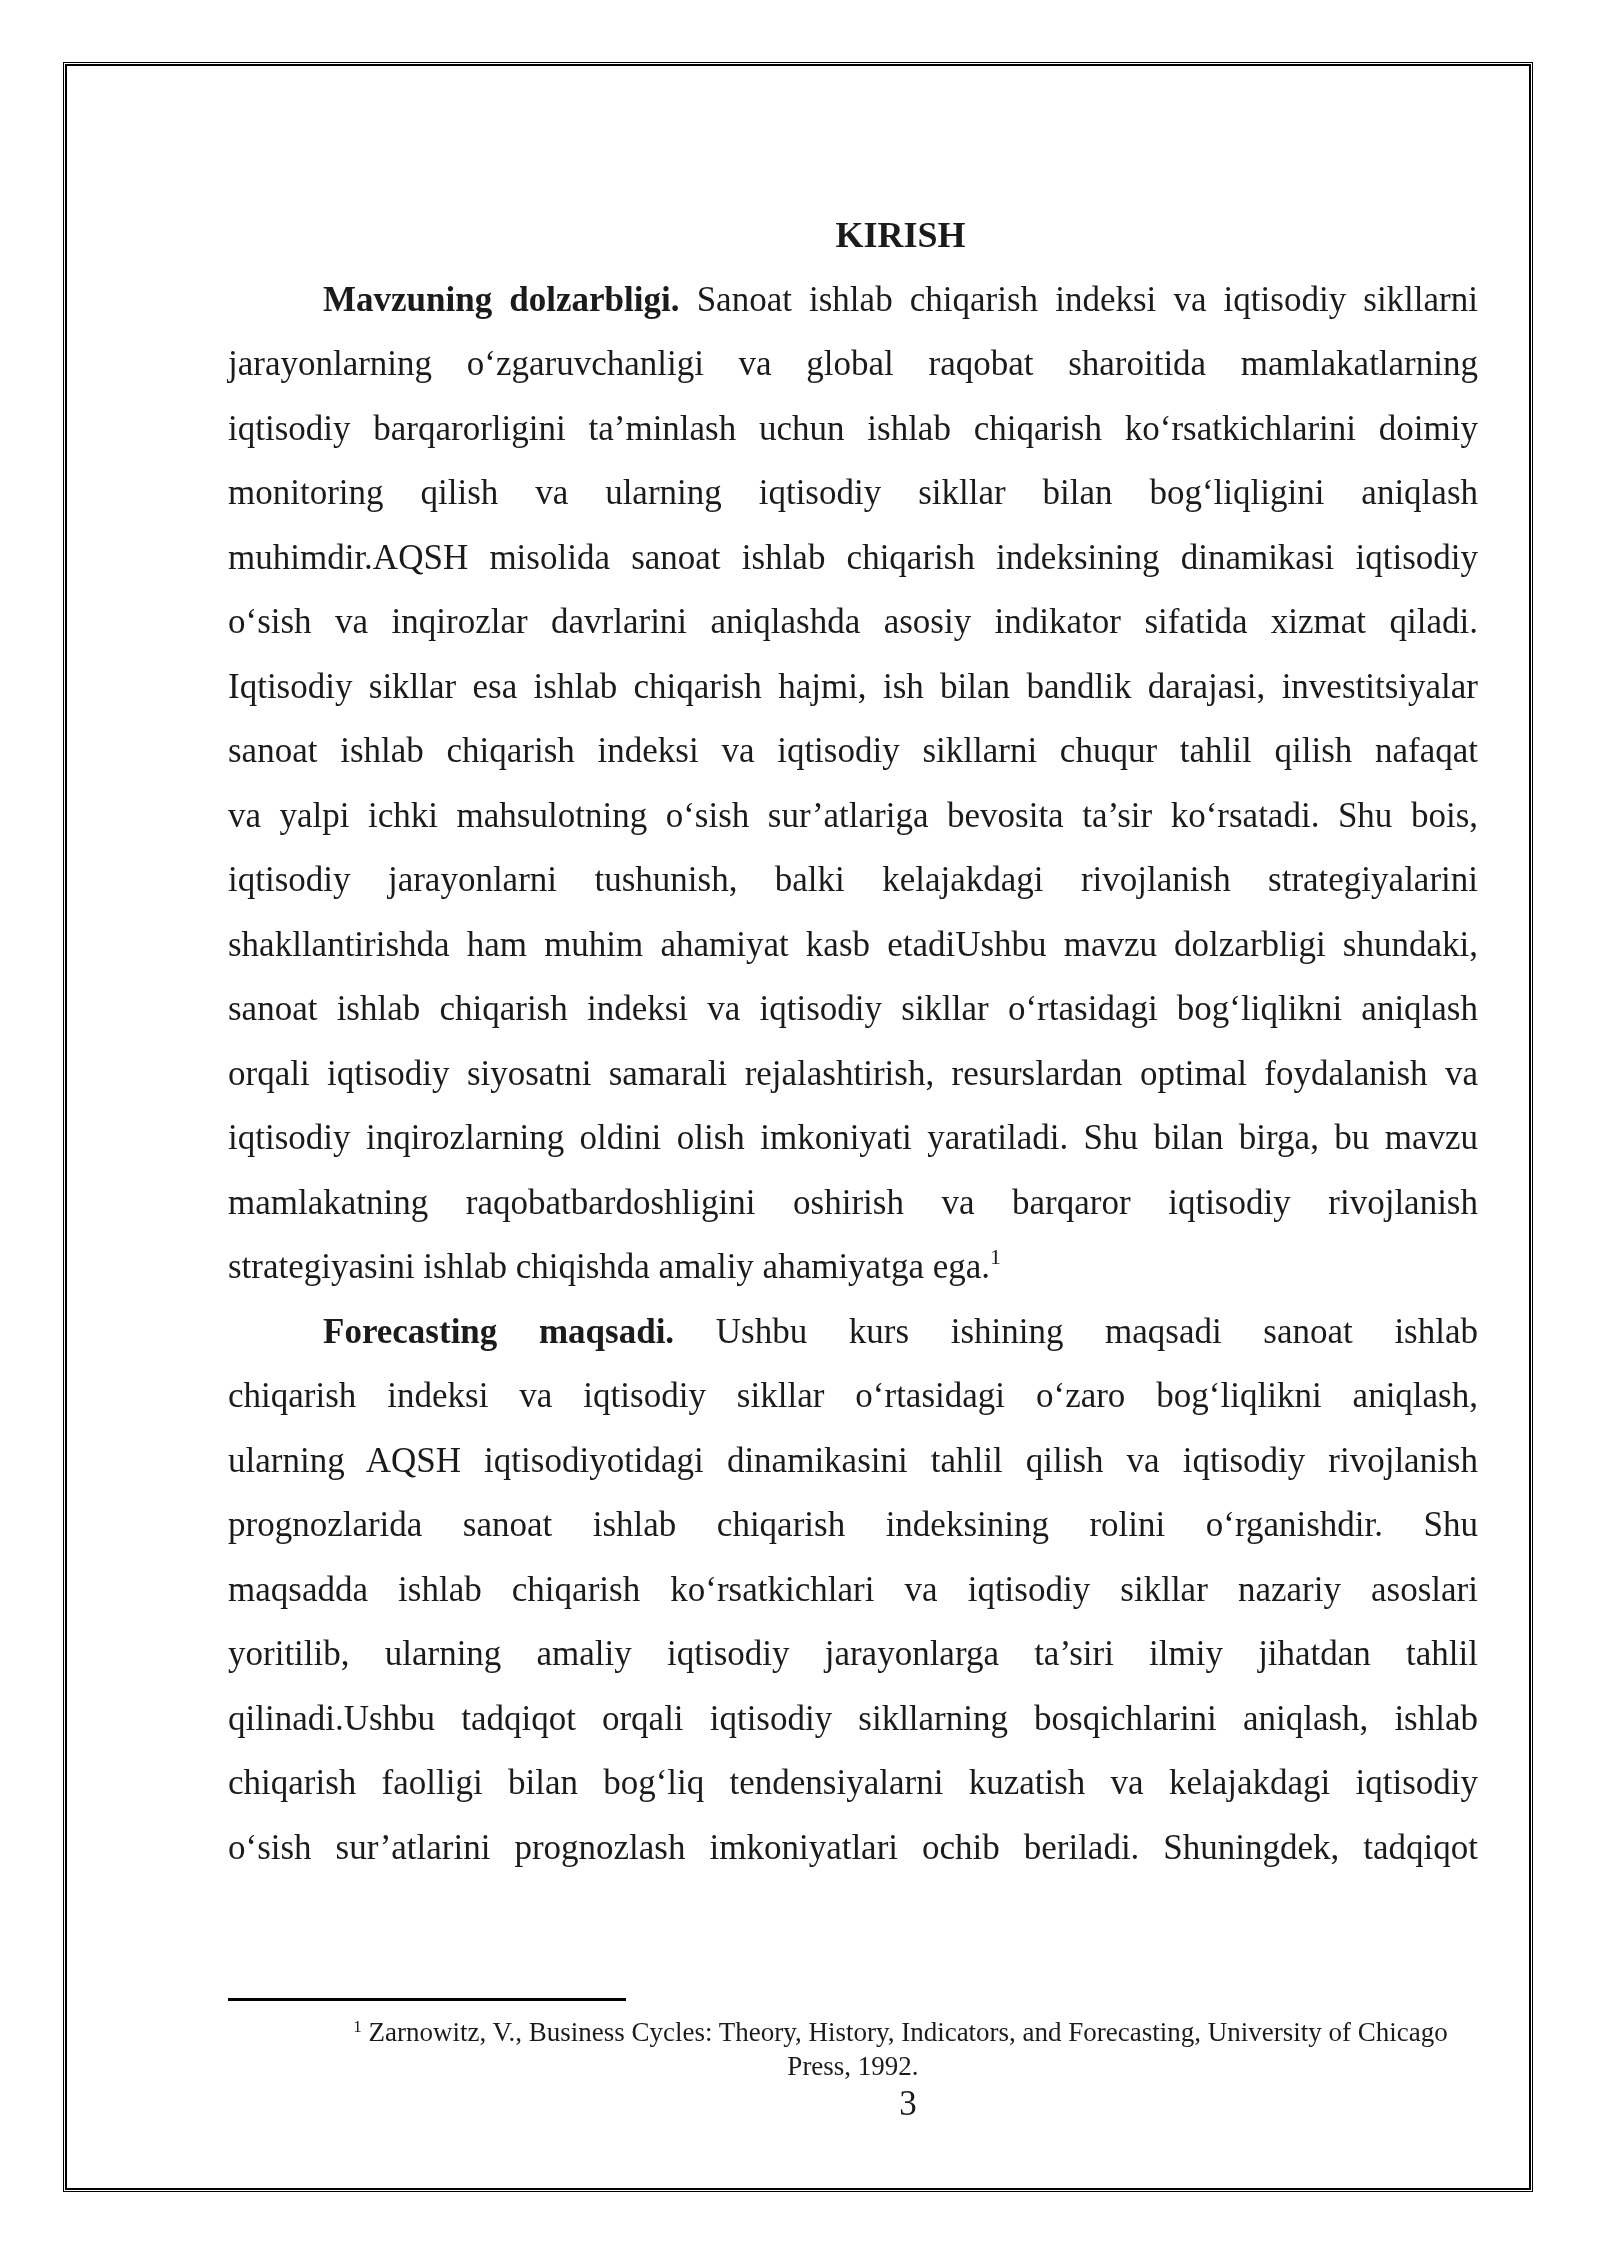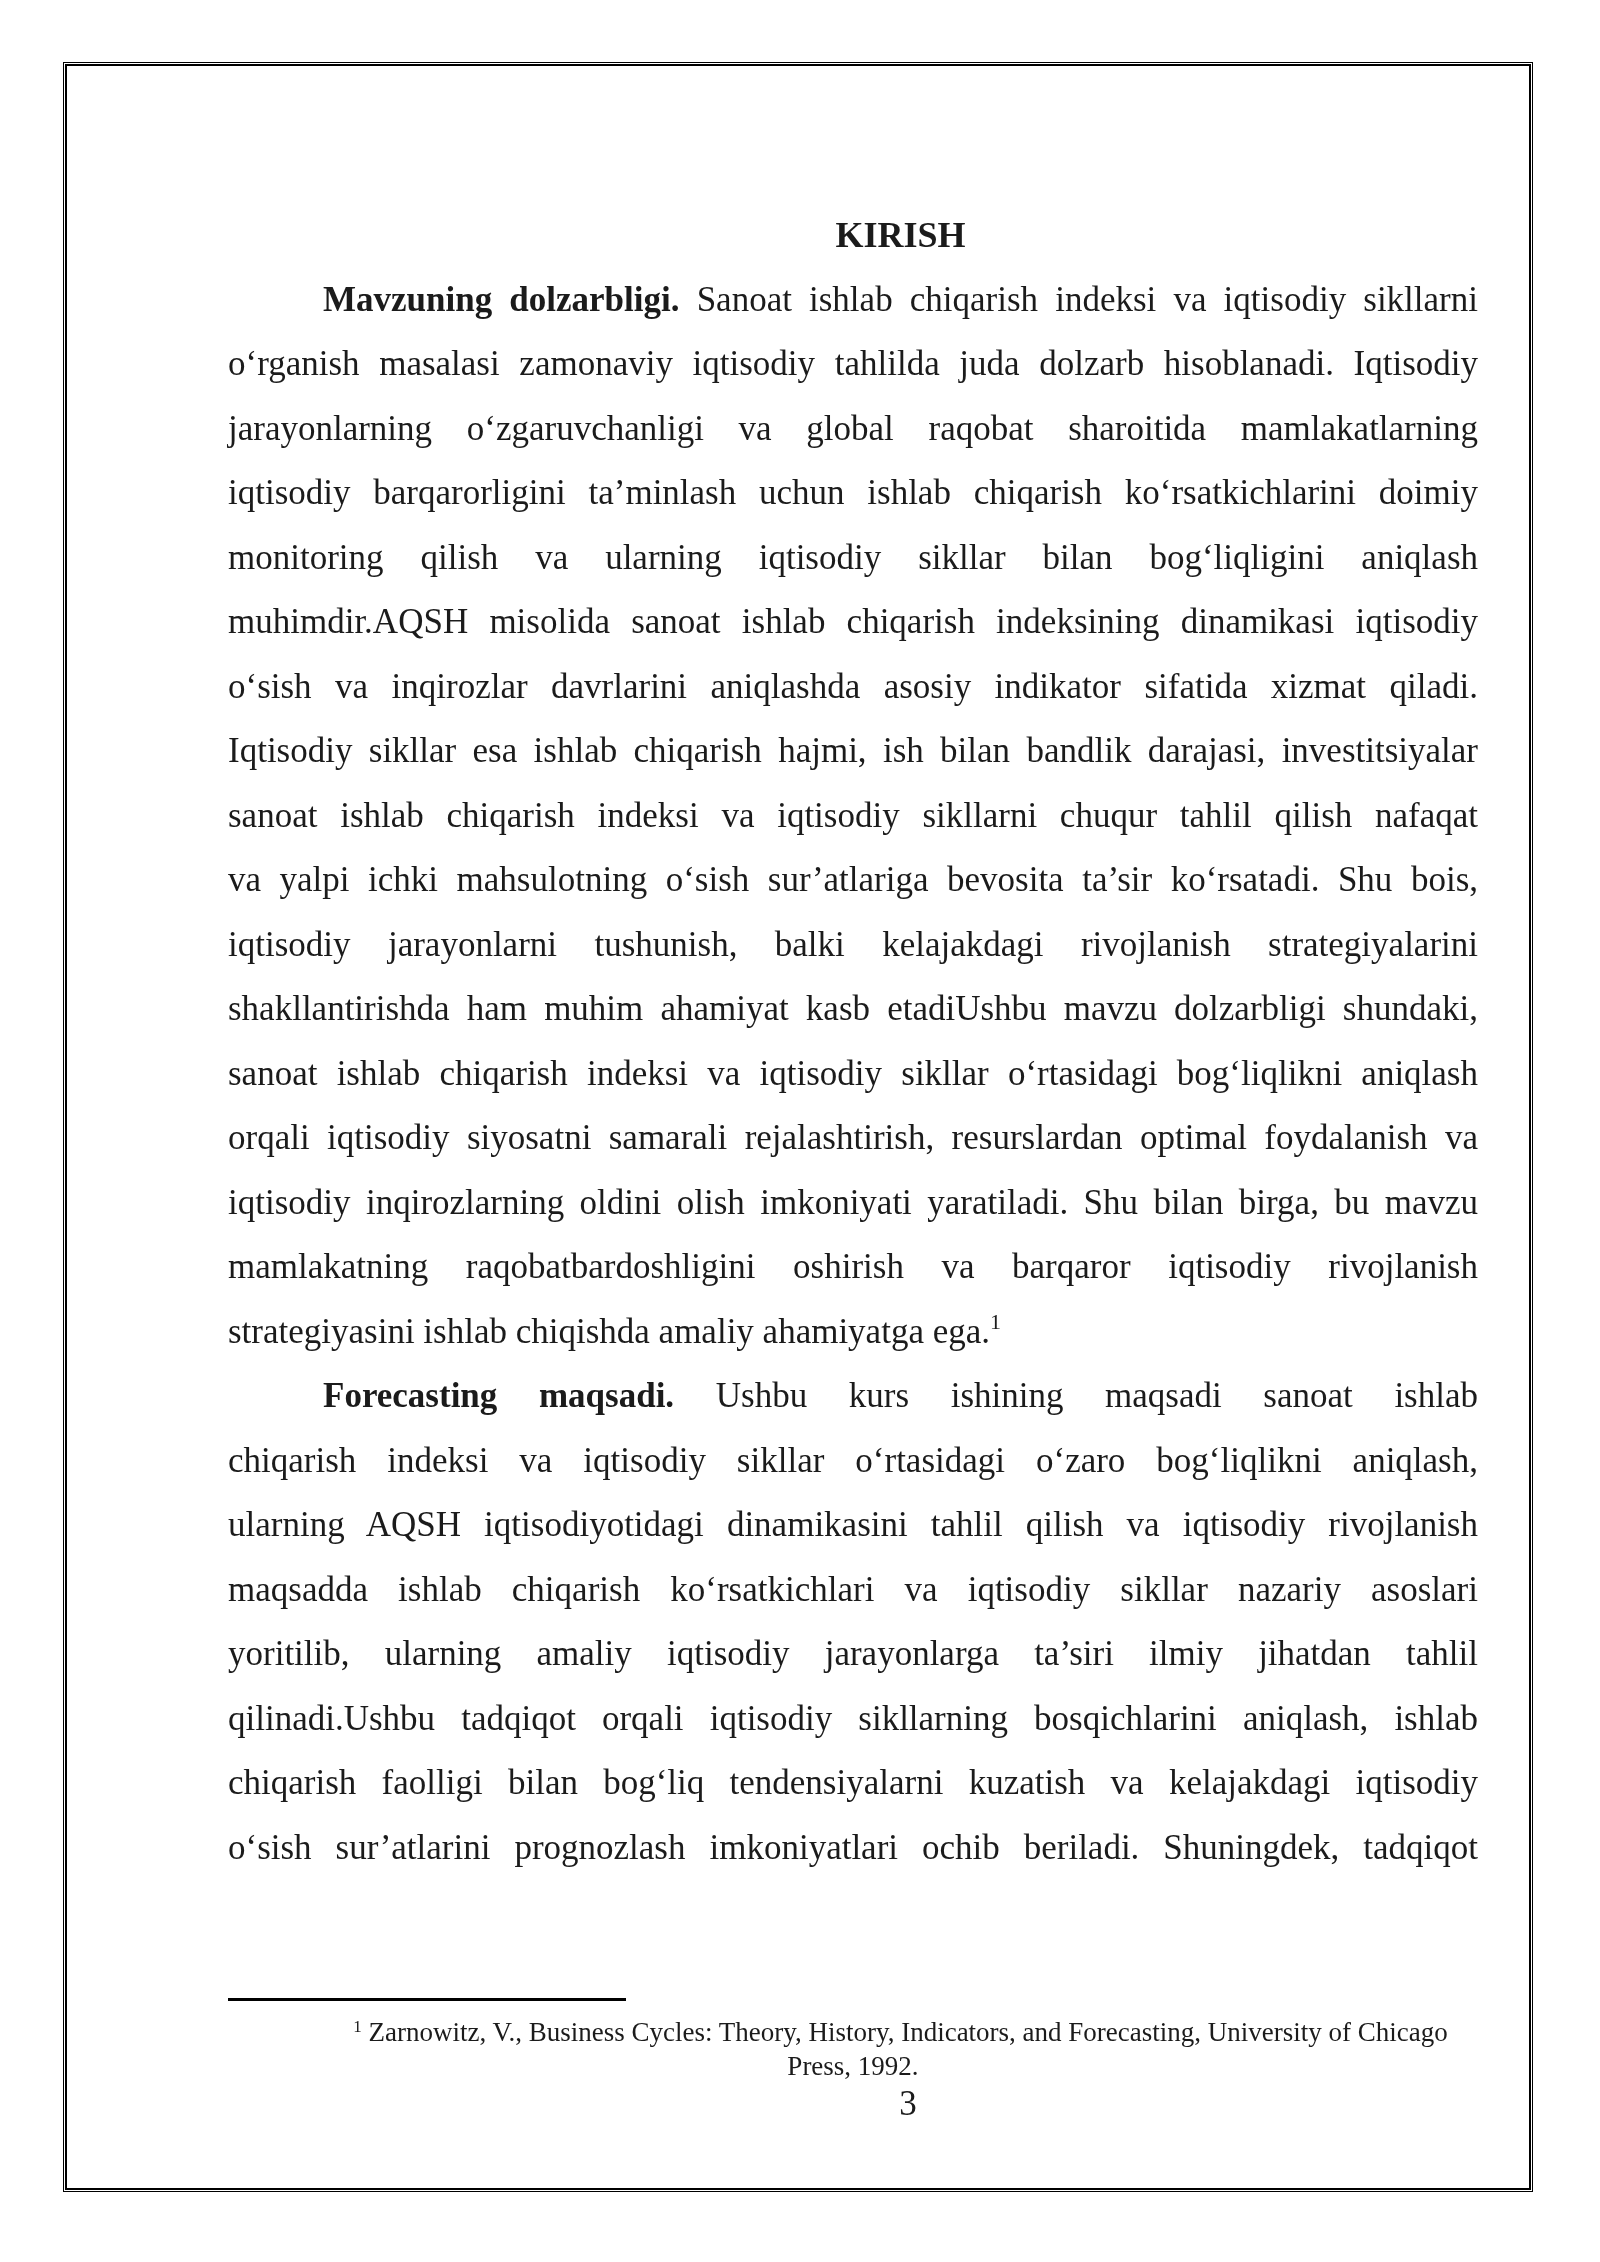--- a/index.html
+++ b/index.html
@@ -106,40 +106,40 @@
 
 <div class="page">
 
   <div class="frame"></div>
 
   <div class="content">
 
     <div class="title">KIRISH</div>
 
     <div class="line indent"><span class="b">Mavzuning dolzarbligi.</span><span> Sanoat ishlab chiqarish indeksi va iqtisodiy sikllarni</span></div>
-    <div class="line">o‘rganish masalasi zamonaviy iqtisodiy tahlilda juda dolzarb hisoblanadi. Iqtisodiy</div>
     <div class="line">jarayonlarning o‘zgaruvchanligi va global raqobat sharoitida mamlakatlarning</div>
     <div class="line">iqtisodiy barqarorligini ta’minlash uchun ishlab chiqarish ko‘rsatkichlarini doimiy</div>
     <div class="line">monitoring qilish va ularning iqtisodiy sikllar bilan bog‘liqligini aniqlash</div>
     <div class="line">muhimdir.AQSH misolida sanoat ishlab chiqarish indeksining dinamikasi iqtisodiy</div>
     <div class="line">o‘sish va inqirozlar davrlarini aniqlashda asosiy indikator sifatida xizmat qiladi.</div>
     <div class="line">Iqtisodiy sikllar esa ishlab chiqarish hajmi, ish bilan bandlik darajasi, investitsiyalar</div>
     <div class="line">sanoat ishlab chiqarish indeksi va iqtisodiy sikllarni chuqur tahlil qilish nafaqat</div>
     <div class="line">va yalpi ichki mahsulotning o‘sish sur’atlariga bevosita ta’sir ko‘rsatadi. Shu bois,</div>
     <div class="line">iqtisodiy jarayonlarni tushunish, balki kelajakdagi rivojlanish strategiyalarini</div>
     <div class="line">shakllantirishda ham muhim ahamiyat kasb etadiUshbu mavzu dolzarbligi shundaki,</div>
     <div class="line">sanoat ishlab chiqarish indeksi va iqtisodiy sikllar o‘rtasidagi bog‘liqlikni aniqlash</div>
     <div class="line">orqali iqtisodiy siyosatni samarali rejalashtirish, resurslardan optimal foydalanish va</div>
     <div class="line">iqtisodiy inqirozlarning oldini olish imkoniyati yaratiladi. Shu bilan birga, bu mavzu</div>
     <div class="line">mamlakatning raqobatbardoshligini oshirish va barqaror iqtisodiy rivojlanish</div>
     <div class="line para-end"><span>strategiyasini ishlab chiqishda amaliy ahamiyatga ega.</span><sup class="ref">1</sup></div>
 
     <div class="line indent"><span class="b">Forecasting maqsadi.</span><span> Ushbu kurs ishining maqsadi sanoat ishlab</span></div>
     <div class="line">chiqarish indeksi va iqtisodiy sikllar o‘rtasidagi o‘zaro bog‘liqlikni aniqlash,</div>
     <div class="line">ularning AQSH iqtisodiyotidagi dinamikasini tahlil qilish va iqtisodiy rivojlanish</div>
+    <div class="line">prognozlarida sanoat ishlab chiqarish indeksining rolini o‘rganishdir. Shu</div>
     <div class="line">maqsadda ishlab chiqarish ko‘rsatkichlari va iqtisodiy sikllar nazariy asoslari</div>
     <div class="line">yoritilib, ularning amaliy iqtisodiy jarayonlarga ta’siri ilmiy jihatdan tahlil</div>
     <div class="line">qilinadi.Ushbu tadqiqot orqali iqtisodiy sikllarning bosqichlarini aniqlash, ishlab</div>
     <div class="line">chiqarish faolligi bilan bog‘liq tendensiyalarni kuzatish va kelajakdagi iqtisodiy</div>
     <div class="line">o‘sish sur’atlarini prognozlash imkoniyatlari ochib beriladi. Shuningdek, tadqiqot</div>
   </div>
 
   <div class="fn-sep"></div>
 
   <div class="footnote">

